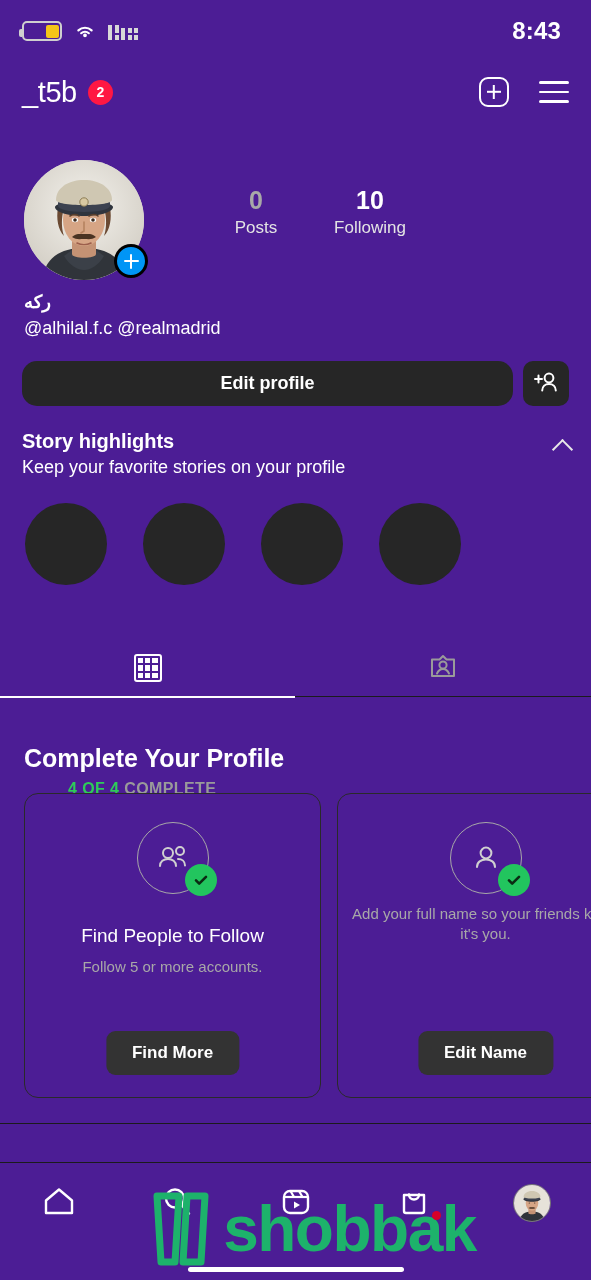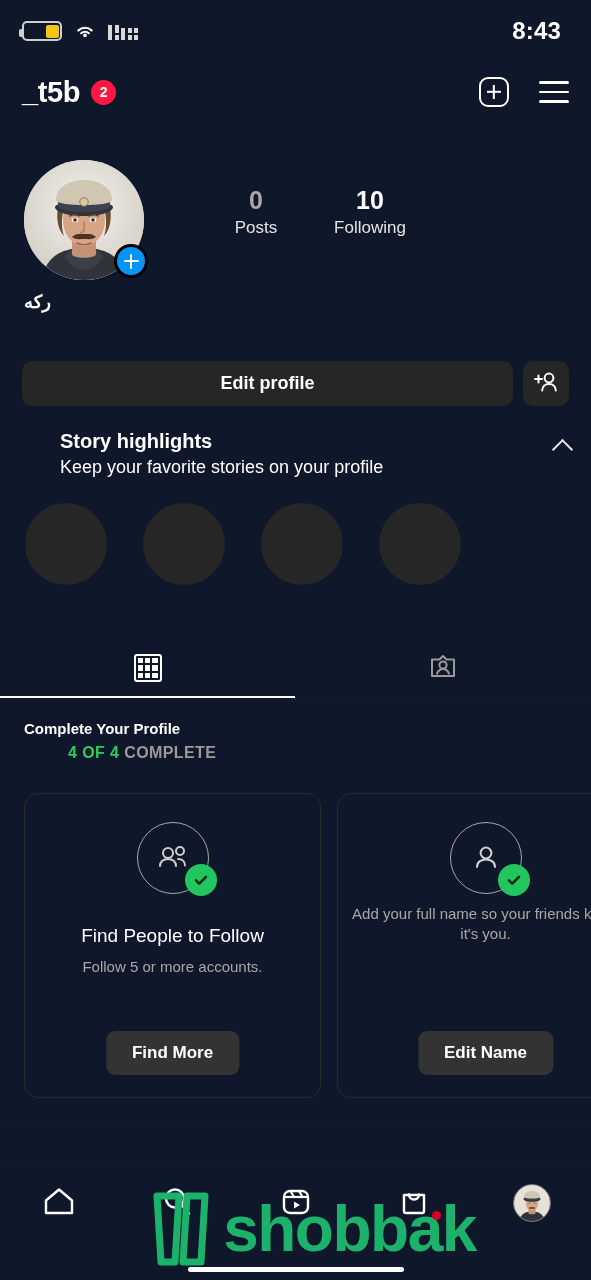--- a/index.html
+++ b/index.html
@@ -3,39 +3,39 @@
 <meta charset="utf-8">
 <style>
   * { margin:0; padding:0; box-sizing:border-box; }
   html,body {
     width:591px; height:1280px;
     background:#000;
     font-family:"Liberation Sans", sans-serif;
     color:#fff;
     overflow:hidden;
   }
-  #app { position:relative; width:591px; height:1280px; background:#0f172a; }
+  #app { position:relative; width:591px; height:1280px; background:#4c1d95; }
 
   
   .statusbar { position:absolute; top:0; left:0; right:0; height:62px; display:flex; align-items:center; }
   .sb-left { display:flex; align-items:center; gap:11px; margin-left:22px; }
   .battery { position:relative; width:40px; height:20px; border:2px solid #cfcfcf; border-radius:5px; }
   .battery::after { content:""; position:absolute; left:-5px; top:6px; width:3px; height:8px; background:#cfcfcf; border-radius:2px 0 0 2px; }
   .battery-fill { position:absolute; right:1.5px; top:1.5px; bottom:1.5px; width:13px; background:#F5C518; border-radius:2px; }
   .wifi { width:24px; height:18px; position:relative; }
   .wifi svg { display:block; }
   .sig { display:flex; align-items:flex-end; gap:2.5px; height:17px; }
   .sig .col { display:flex; flex-direction:column; justify-content:flex-end; gap:2px; }
   .sig .b { width:4px; background:#d8d8d8; }
   .sb-time { position:absolute; right:30px; font-size:24px; font-weight:600; letter-spacing:.2px; color:#fff; }
 
   
   .header { position:absolute; top:62px; left:0; right:0; height:60px; display:flex; align-items:center; padding:0 22px; }
   .uname-wrap { display:flex; align-items:center; gap:11px; }
-  .uname { font-size:29px; font-weight:700; letter-spacing:-.4px; }
+  .uname { font-size:29px; font-weight:400; letter-spacing:-.4px; }
   .badge { min-width:25px; height:25px; border-radius:50%; background:#FF1743; color:#fff;
            font-size:14px; font-weight:600; display:flex; align-items:center; justify-content:center; padding:0 6px; }
   .hdr-actions { margin-left:auto; display:flex; align-items:center; gap:30px; }
   .icon-newpost { width:30px; height:30px; border:2.4px solid #fff; border-radius:9px; position:relative; }
   .icon-newpost::before, .icon-newpost::after { content:""; position:absolute; background:#fff; }
   .icon-newpost::before { left:50%; top:6px; bottom:6px; width:2.4px; transform:translateX(-50%); }
   .icon-newpost::after { top:50%; left:6px; right:6px; height:2.4px; transform:translateY(-50%); }
   .icon-menu { width:30px; height:22px; display:flex; flex-direction:column; justify-content:space-between; }
   .icon-menu span { display:block; height:2.6px; background:#fff; border-radius:2px; }
 
@@ -55,27 +55,27 @@
   .stat.dim .num { color:#a8a8a8; font-weight:600; }
   .stat .lbl { font-size:17px; color:#e4e4e4; margin-top:3px; }
 
   
   .bio { position:absolute; top:290px; left:24px; right:24px; }
   .bio-name { font-size:18px; font-weight:700; line-height:1.35; direction:rtl; text-align:left; }
   .bio-text { font-size:18px; color:#fff; line-height:1.4; margin-top:2px; }
 
   
   .actions { position:absolute; top:361px; left:22px; right:22px; height:45px; display:flex; gap:10px; }
-  .btn-edit { flex:1; background:#262626; border-radius:10px; display:flex; align-items:center; justify-content:center;
+  .btn-edit { flex:1; background:#262626; border-radius:15px; display:flex; align-items:center; justify-content:center;
               font-size:18px; font-weight:700; color:#fff; }
   .btn-adduser { width:46px; background:#262626; border-radius:10px; display:flex; align-items:center; justify-content:center; }
 
   
   .sh { position:absolute; top:430px; left:22px; right:18px; }
-  .sh-head { display:flex; align-items:flex-start;margin-left:38px; }
+  .sh-head { display:flex; align-items:flex-start; }
   .sh-title { font-size:20px; font-weight:700; }
   .sh-sub { font-size:18px; color:#fff; margin-top:4px; }
   .sh-chevron { margin-left:auto; width:20px; height:20px; position:relative; margin-top:6px; }
   .sh-chevron::before { content:""; position:absolute; left:2px; top:6px; width:13px; height:13px;
      border-left:2.2px solid #e8e8e8; border-top:2.2px solid #e8e8e8; transform:rotate(45deg); }
 
   .hl-row { position:absolute; top:503px; left:0; right:0; display:flex; align-items:flex-start; padding-left:25px; gap:36px; }
   .hl { width:82px; text-align:center; }
   .hl .circ { width:82px; height:82px; border-radius:50%; }
   .hl.new .circ { border:1.6px solid #5a5a5a; display:flex; align-items:center; justify-content:center; position:relative; }
@@ -89,21 +89,21 @@
   .tabs { position:absolute; top:640px; left:0; right:0; height:56px; display:flex; }
   .tab { flex:1; display:flex; align-items:center; justify-content:center; position:relative; }
   .grid-ic { width:28px; height:28px; border:2.4px solid #fff; border-radius:3px;
              display:grid; grid-template-columns:repeat(3,1fr); grid-template-rows:repeat(3,1fr); gap:2.2px; padding:2.2px; }
   .grid-ic i { background:#fff; display:block; }
   .tabs-divider { position:absolute; top:696px; left:0; width:295px; height:2px; background:#fff; }
   .tabs-divider-rest { position:absolute; top:696px; left:295px; right:0; height:1px; background:#1c1c1c; }
 
   
   .cyp { position:absolute; top:720px; left:24px; right:0; }
-  .cyp-title { font-size:15px; font-weight:700; }
+  .cyp-title { font-size:25px; font-weight:700;margin-top:24px; }
   .cyp-sub { font-size:16px; margin-top:7px; letter-spacing:.4px;margin-left:44px; }
   .cyp-sub .g { color:#2ECC59; font-weight:700; }
   .cyp-sub .w { color:#9a9a9a; font-weight:600; }
 
   .cards { position:absolute; top:793px; left:24px; display:flex; gap:16px; }
   .card { width:297px; height:305px; border:1px solid #2a2a2a; border-radius:14px; position:relative;
           display:flex; flex-direction:column; align-items:center; padding-top:28px; }
   .card-ic { position:relative; width:72px; height:72px; }
   .card-ic .ring { width:72px; height:72px; border-radius:50%; border:1.8px solid #a8a8a8;
                    display:flex; align-items:center; justify-content:center; }
@@ -240,20 +240,21 @@
       </div>
       <div class="stat">
         <div class="num">10</div>
         <div class="lbl">Following</div>
       </div>
     </div>
   </div>
 
   <div class="bio">
     <div class="bio-name">ركه</div>
+    <div class="bio-text">@alhilal.f.c @realmadrid</div>
   </div>
 
   <div class="actions">
     <div class="btn-edit">Edit profile</div>
     <div class="btn-adduser">
       <span>
         <svg width="26" height="22" viewBox="0 0 26 22">
           <circle cx="16" cy="7" r="4.4" stroke="#fff" stroke-width="2" fill="none"></circle>
           <path d="M9.2 19.5c0-4 3-6.6 6.8-6.6s6.8 2.6 6.8 6.6" stroke="#fff" stroke-width="2" fill="none" stroke-linecap="round"></path>
           <path d="M2 8h7M5.5 4.5v7" stroke="#fff" stroke-width="2" stroke-linecap="round"></path>

